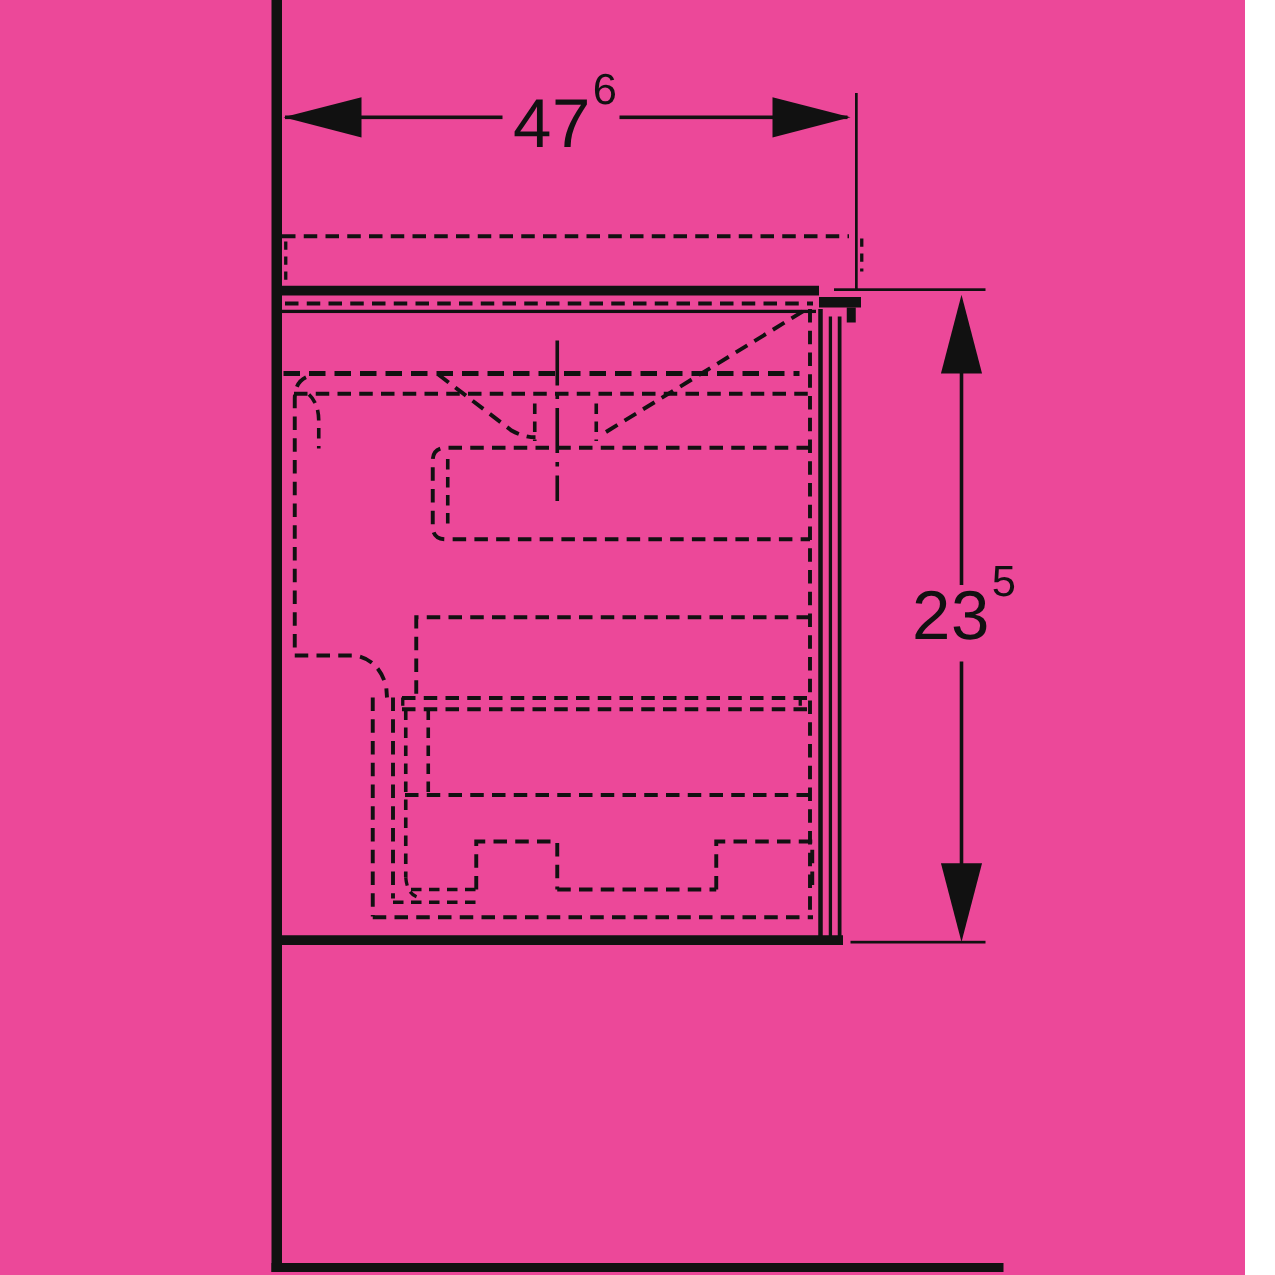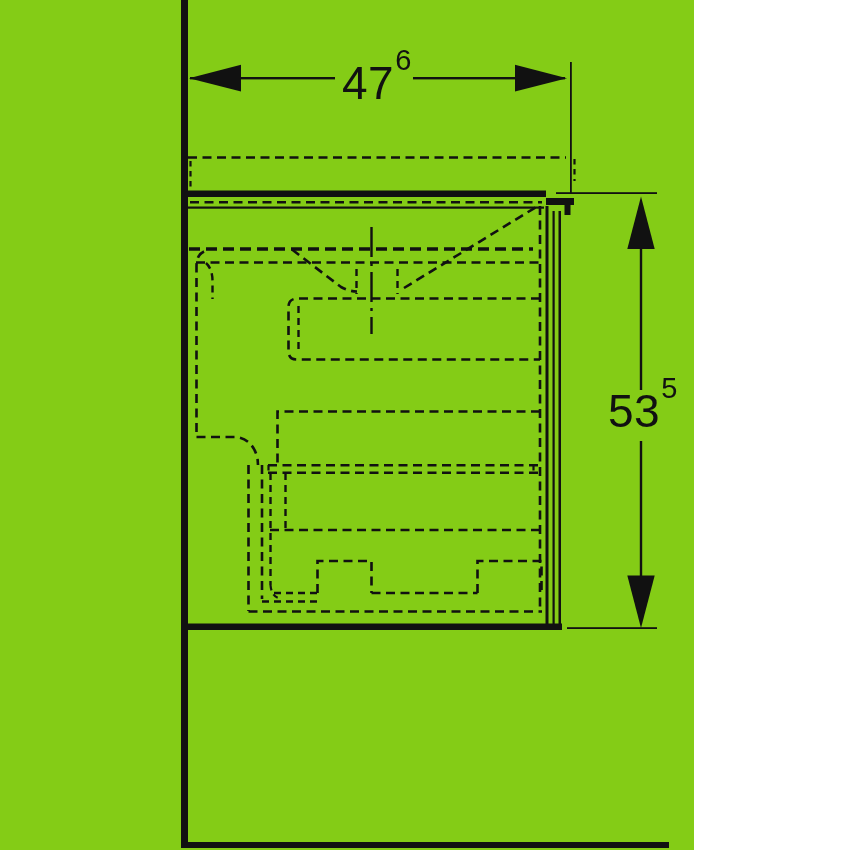--- a/index.html
+++ b/index.html
@@ -1,19 +1,19 @@
 <!DOCTYPE html>
 <html><head>
 <meta charset="utf-8">
 <style>
   html,body{margin:0;padding:0;background:#ffffff;}
   .stage{
     position:relative;
-    width:694px;height:850px;
-    background:#84cc16;
+    width:830px;height:850px;
+    background:#ec4899;
     overflow:hidden;
     font-family:"Liberation Sans","DejaVu Sans",sans-serif;
   }
   .stage svg{position:absolute;left:0;top:0;}
   
   .ln{stroke:#111111;fill:none;stroke-linecap:butt;}
   .fillb{fill:#111111;stroke:none;}
   .dash{stroke-width:2.6;stroke-dasharray:9 5.5;}
   .dashb{stroke-width:3.4;stroke-dasharray:11 6;}
   .dashs{stroke-width:2.2;stroke-dasharray:5.5 4.5;}
@@ -119,15 +119,15 @@
       <rect class="fillb" x="567" y="627.2" width="90" height="1.8"></rect>
       <rect class="fillb" x="639.8" y="214" width="2.4" height="176"></rect>
       <rect class="fillb" x="639.8" y="441" width="2.4" height="160"></rect>
       <polygon class="fillb" points="641,196.5 627.3,249 654.7,249"></polygon>
       <polygon class="fillb" points="641,628 627.3,575.5 654.7,575.5"></polygon>
     </g>
   </svg>
 
   <div class="dim-label dim-width"><span>47</span><sup>6</sup></div>
 
-  <div class="dim-label dim-height"><span>53</span><sup>5</sup></div>
+  <div class="dim-label dim-height"><span>23</span><sup>5</sup></div>
 
 </div>
 
 </body></html>

